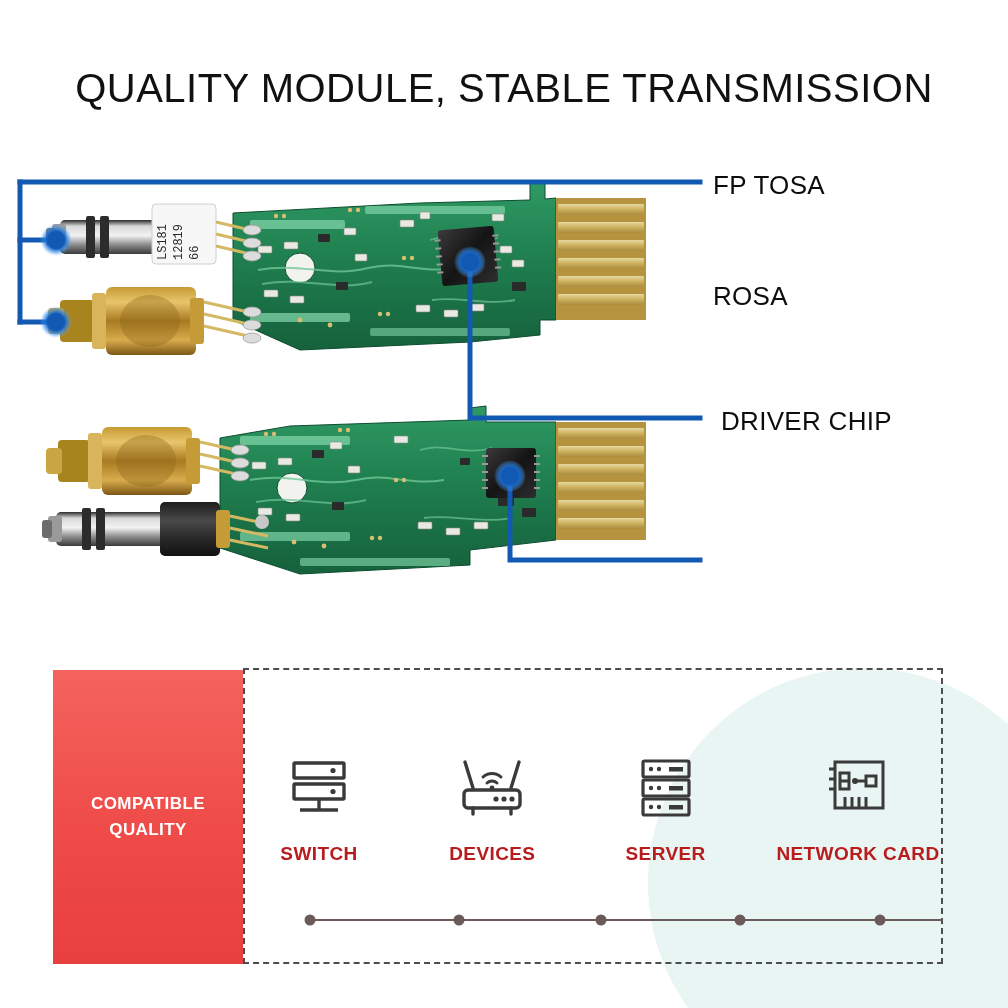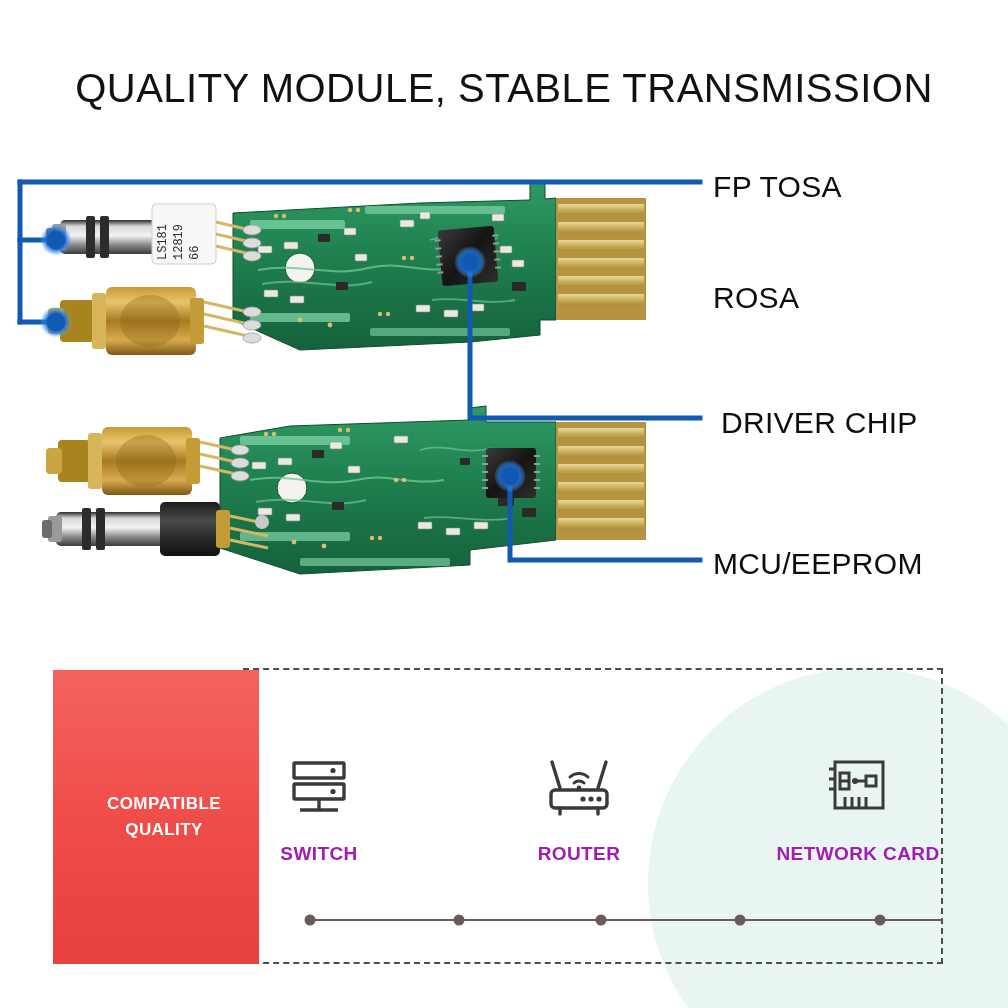--- a/index.html
+++ b/index.html
@@ -34,21 +34,21 @@
     white-space:nowrap;
   }
 
   
   .diagram{position:absolute;left:0;top:150px;width:1008px;height:470px;z-index:5;}
   .diagram svg{display:block;}
 
   
   .callout{
     position:absolute;
-    font-size:30px;
+    font-size:26px;
     color:#0d0d0d;
     font-weight:400;
     letter-spacing:0.3px;
     white-space:nowrap;
     z-index:7;
   }
   #cl-fptosa{left:713px;top:170px;}
   #cl-rosa{left:713px;top:281px;}
   #cl-driver{left:713px;top:406px;margin-left:8px;}
   #cl-mcu{left:713px;top:547px;}
@@ -65,40 +65,39 @@
     border:2px dashed #4d4d4d;
     box-sizing:border-box;
     background:transparent;
   }
   .compat-red{
     position:absolute;left:0px;top:2px;
     width:190px;height:294px;
     background:linear-gradient(180deg,#f4635e 0%, #ef4b48 55%, #e8403f 100%);
     display:flex;align-items:center;justify-content:center;
     z-index:3;
-    padding-left:16px;
   }
   .compat-red-text{
     color:#ffffff;font-weight:bold;font-size:17px;
     text-align:center;line-height:1.55;letter-spacing:0.4px;
   }
 
   .icons-row{
     position:absolute;left:200px;top:62px;width:690px;height:135px;
     display:flex;align-items:flex-end;justify-content:space-between;
     z-index:5;
   }
   .icon-cell{
     display:flex;flex-direction:column;align-items:center;justify-content:flex-end;
     width:132px;
   }
   .icon-cell .glyph{height:78px;display:flex;align-items:center;justify-content:center;}
   .icon-cell .cap{
     margin-top:16px;
-    font-size:19px;font-weight:bold;color:#a21caf;letter-spacing:0.4px;
+    font-size:19px;font-weight:bold;color:#b91c1c;letter-spacing:0.4px;
     white-space:nowrap;
   }
   .icon-cell.wide{width:170px;}
 
   
   .timeline{
     position:absolute;left:200px;top:240px;width:690px;height:24px;z-index:5;
   }
 </style>
 </head>
@@ -419,21 +418,20 @@
         <circle cx="470" cy="112" r="9" fill="#1259b4"></circle>
         <circle cx="510" cy="326" r="16" fill="url(#dotGlow)"></circle>
         <circle cx="510" cy="326" r="9" fill="#1259b4"></circle>
       </g>
     </svg>
   </div>
 
   <div class="callout" id="cl-fptosa">FP TOSA</div>
   <div class="callout" id="cl-rosa">ROSA</div>
   <div class="callout" id="cl-driver">DRIVER CHIP</div>
-  <div class="callout" id="cl-mcu">MCU/EEPROM</div>
 
   <div class="compat">
 
     <div class="compat-dash"></div>
 
     <div class="compat-red">
       <div class="compat-red-text">
         <div>COMPATIBLE</div>
         <div>QUALITY</div>
       </div>
@@ -464,23 +462,42 @@
             <path d="M32,26 A7.5,7.5 0 0 1 42,26" stroke-width="3"></path>
             <circle cx="37" cy="31" r="2.4" fill="#3a3a3a" stroke="none"></circle>
             <rect x="9" y="33" width="56" height="18" rx="4"></rect>
             <circle cx="41" cy="42" r="2.6" fill="#3a3a3a" stroke="none"></circle>
             <circle cx="49" cy="42" r="2.6" fill="#3a3a3a" stroke="none"></circle>
             <circle cx="57" cy="42" r="2.6" fill="#3a3a3a" stroke="none"></circle>
             <line x1="18" y1="51" x2="18" y2="57"></line>
             <line x1="56" y1="51" x2="56" y2="57"></line>
           </svg>
         </div>
-        <div class="cap">ROUTER</div>
+        <div class="cap">DEVICES</div>
       </div>
 
+      <div class="icon-cell">
+        <div class="glyph">
+          <svg width="60" height="62" viewBox="0 0 60 62" fill="none" stroke="#3a3a3a" stroke-width="3.2">
+            <rect x="7" y="4" width="46" height="16" rx="1.5"></rect>
+            <circle cx="15" cy="12" r="2.2" fill="#3a3a3a" stroke="none"></circle>
+            <circle cx="23" cy="12" r="2.2" fill="#3a3a3a" stroke="none"></circle>
+            <rect x="33" y="10" width="14" height="4.5" fill="#3a3a3a" stroke="none"></rect>
+            <rect x="7" y="23" width="46" height="16" rx="1.5"></rect>
+            <circle cx="15" cy="31" r="2.2" fill="#3a3a3a" stroke="none"></circle>
+            <circle cx="23" cy="31" r="2.2" fill="#3a3a3a" stroke="none"></circle>
+            <rect x="33" y="29" width="14" height="4.5" fill="#3a3a3a" stroke="none"></rect>
+            <rect x="7" y="42" width="46" height="16" rx="1.5"></rect>
+            <circle cx="15" cy="50" r="2.2" fill="#3a3a3a" stroke="none"></circle>
+            <circle cx="23" cy="50" r="2.2" fill="#3a3a3a" stroke="none"></circle>
+            <rect x="33" y="48" width="14" height="4.5" fill="#3a3a3a" stroke="none"></rect>
+          </svg>
+        </div>
+        <div class="cap">SERVER</div>
+      </div>
 
       <div class="icon-cell wide">
         <div class="glyph">
           <svg width="66" height="62" viewBox="0 0 66 62" fill="none" stroke="#3a3a3a" stroke-width="3">
             <rect x="10" y="5" width="48" height="46"></rect>
             <line x1="4" y1="12" x2="10" y2="12"></line>
             <line x1="4" y1="22" x2="10" y2="22"></line>
             <line x1="4" y1="32" x2="10" y2="32"></line>
             <rect x="15" y="16" width="9" height="16"></rect>
             <line x1="15" y1="24" x2="24" y2="24"></line>

